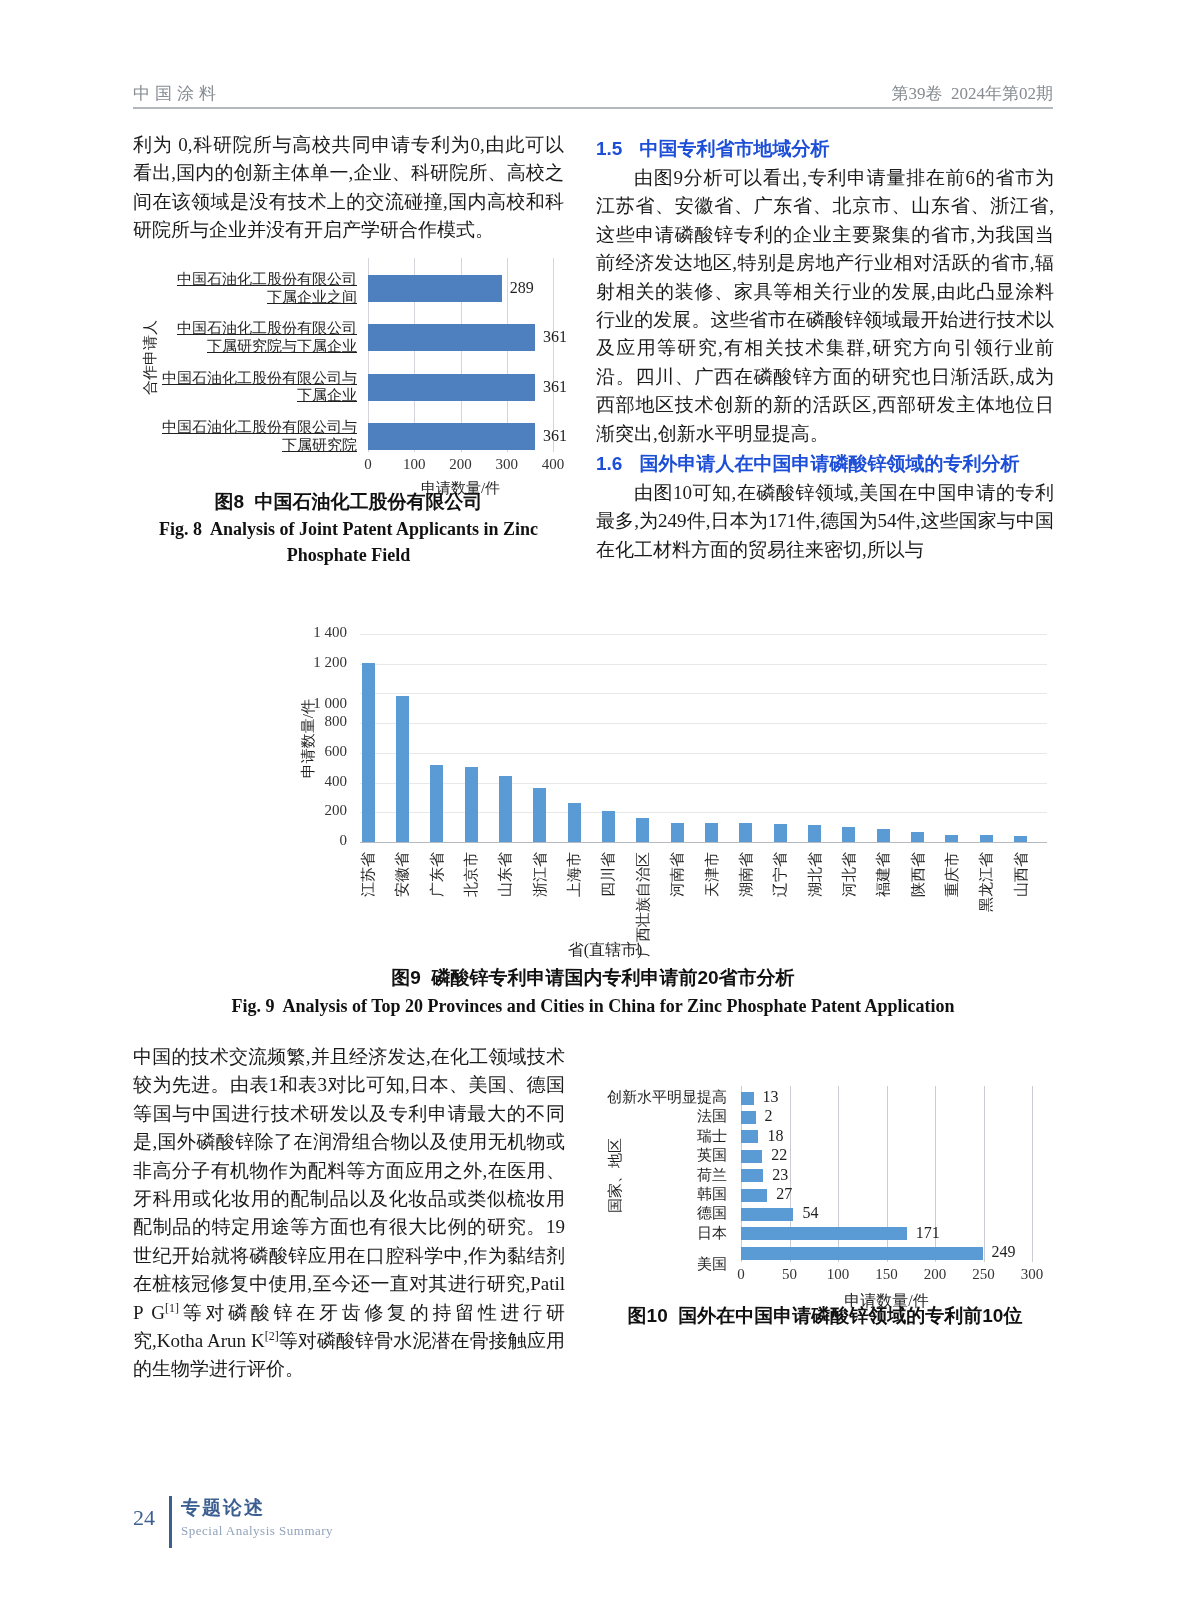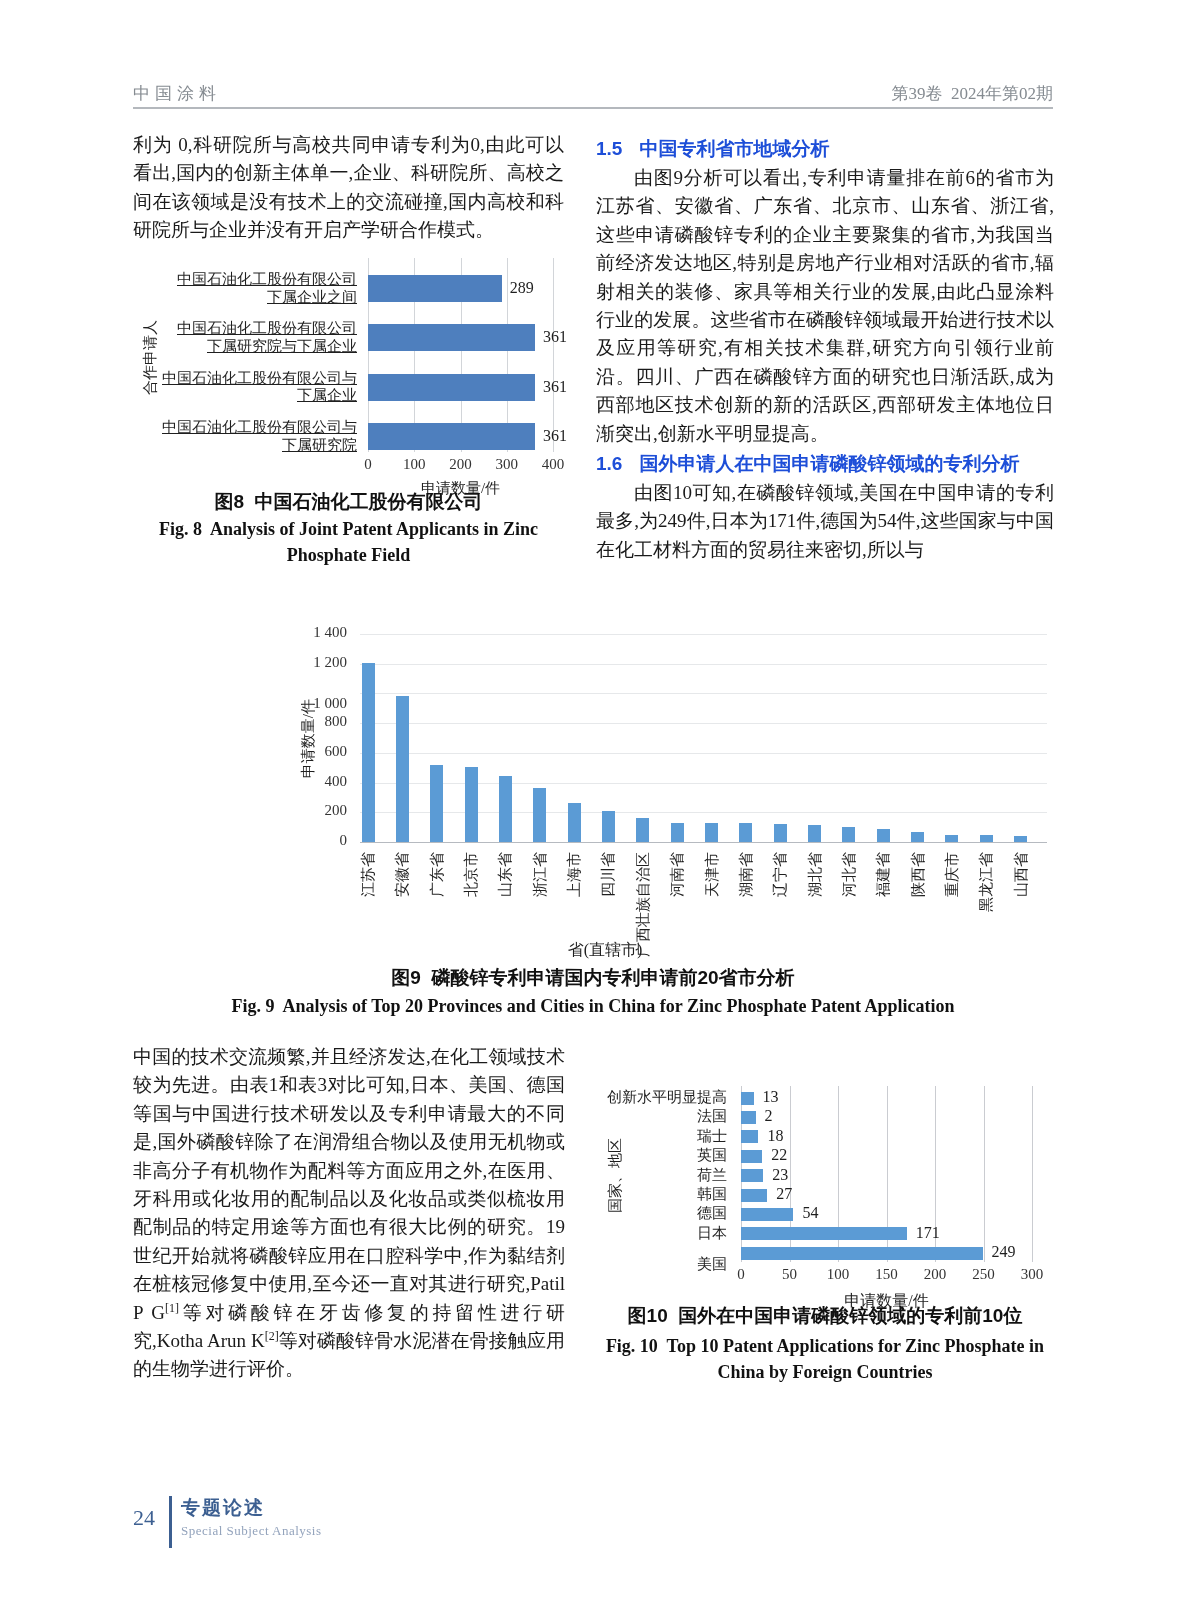--- a/index.html
+++ b/index.html
@@ -239,20 +239,19 @@
       <div class="f10val" style="left: 206.38px; top: 144.4px;">54</div>
       <div class="f10lab" style="top: 163.8px;">日本</div>
       <div class="f10bar" style="top: 167.3px; width: 165.87px; background: rgb(91, 155, 213);"></div>
       <div class="f10val" style="left: 319.87px; top: 163.8px;">171</div>
       <div class="f10lab" style="top: 175px; margin-top: 20px;">美国</div>
       <div class="f10bar" style="top: 186.7px; width: 241.53px; background: rgb(91, 155, 213);"></div>
       <div class="f10val" style="left: 395.53px; top: 183.2px;">249</div>
       <div class="vtext" style="left: 10px; top: 77.5px;">国家、地区</div>
     </div>
   <div class="cap-zh cap10zh">图10  国外在中国申请磷酸锌领域的专利前10位</div>
-  <div class="cap-en cap10en">Fig. 10  Top 10 Patent Applications for Zinc Phosphate in China by Foreign Countries</div>
 
   <div class="ft-page">24</div>
   <div class="ft-bar"></div>
   <div class="ft-zh">专题论述</div>
-  <div class="ft-en">Special Subject Analysis</div>
+  <div class="ft-en">Special Analysis Summary</div>
 
 </div>
 
 </body></html>

